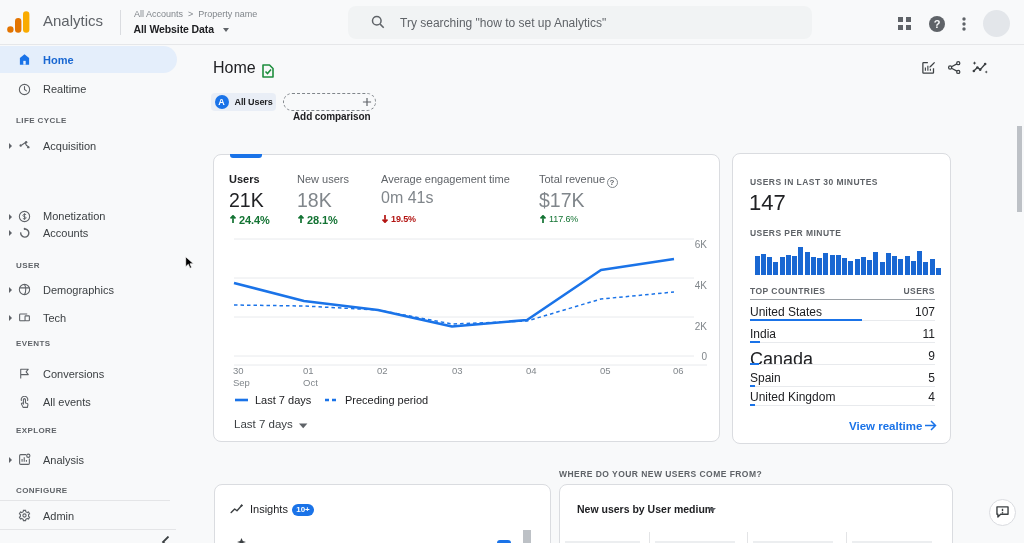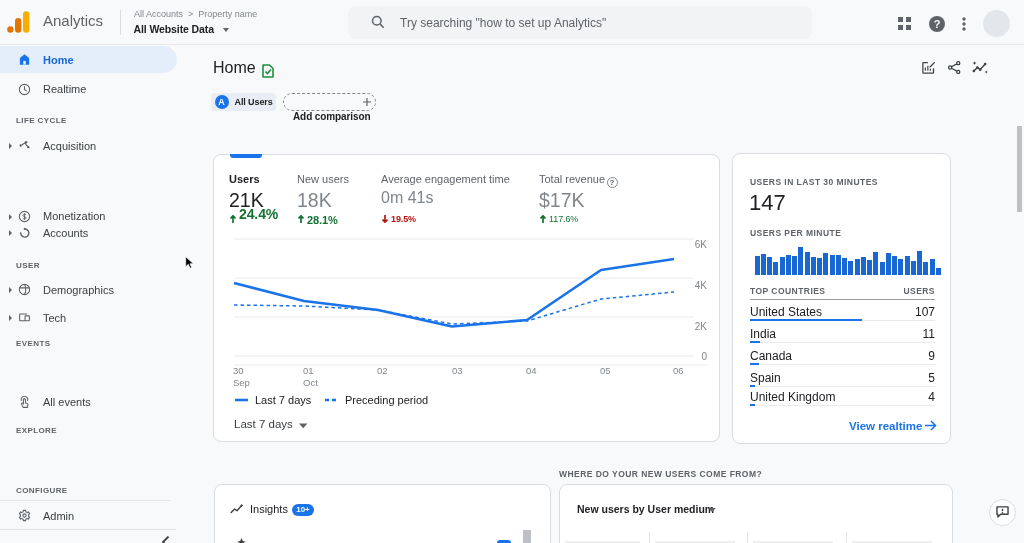--- a/index.html
+++ b/index.html
@@ -116,30 +116,45 @@
     <svg class="ic" viewBox="0 0 24 24" fill="none" stroke="#5f6368" stroke-width="2">
         <path d="M3 18V7a1.5 1.5 0 0 1 1.5-1.5H17"></path>
         <path d="M3 18h10"></path>
         <rect x="13" y="9" width="8" height="9" rx="1"></rect>
       </svg>
     <span class="tx">Tech</span>
   </div>
 
   <div class="sec-lbl" style="top:293.5px;">EVENTS</div>
 
+  <div class="nav-item" style="top:314.5px;">
+    <svg class="ic" viewBox="0 0 24 24" fill="none" stroke="#5f6368" stroke-width="2">
+        <path d="M5 21V4h14l-4 5 4 5H5" stroke-linejoin="round"></path>
+      </svg>
+    <span class="tx">Conversions</span>
+  </div>
   <div class="nav-item" style="top:343px;">
     <svg class="ic" viewBox="0 0 24 24" fill="none" stroke="#5f6368" stroke-width="2">
         <path d="M6.5 9a6 6 0 1 1 11 0"></path>
         <path d="M9.5 21l-3-6c-.8-1.5 1-2.8 2.2-1.7l1.3 1.2V6.8a1.9 1.9 0 0 1 3.8 0v6l3.2 1.2c1 .4 1.6 1.2 1.3 2.4l-1 4.6z"></path>
       </svg>
     <span class="tx">All events</span>
   </div>
 
   <div class="sec-lbl" style="top:381px;">EXPLORE</div>
 
+  <div class="nav-item" style="top:400.5px;">
+    <span class="nav-arrow"></span>
+    <svg class="ic" viewBox="0 0 24 24" fill="none" stroke="#5f6368" stroke-width="2">
+        <path d="M15 3H5a2 2 0 0 0-2 2v14a2 2 0 0 0 2 2h14a2 2 0 0 0 2-2v-9"></path>
+        <path d="M7.5 16v-5M11.5 16v-8M15.5 16v-3"></path>
+        <circle cx="19" cy="5" r="3"></circle>
+      </svg>
+    <span class="tx">Analysis</span>
+  </div>
 
   <div class="sec-lbl" style="top:441px;">CONFIGURE</div>
   <div class="abs" style="left:0;top:455px;width:170px;height:1px;background:#e4e5e7;"></div>
   <div class="nav-item" style="top:456.5px;">
     <svg class="ic" viewBox="0 0 24 24" fill="none" stroke="#5f6368" stroke-width="2">
         <circle cx="12" cy="12" r="3"></circle>
         <path d="M19.4 13.5a7.8 7.8 0 0 0 0-3l2-1.5-2-3.5-2.4 1a7.8 7.8 0 0 0-2.6-1.5L14 2.5h-4l-.4 2.5a7.8 7.8 0 0 0-2.6 1.5l-2.4-1-2 3.5 2 1.5a7.8 7.8 0 0 0 0 3l-2 1.5 2 3.5 2.4-1a7.8 7.8 0 0 0 2.6 1.5l.4 2.5h4l.4-2.5a7.8 7.8 0 0 0 2.6-1.5l2.4 1 2-3.5z"></path>
       </svg>
     <span class="tx">Admin</span>
   </div>
@@ -187,21 +202,21 @@
   </svg>
 
 <div class="card" style="left:213px;top:154px;width:507px;height:288px;"></div>
 <div class="abs" style="left:230px;top:154px;width:32px;height:4px;background:#1a73e8;border-radius:0 0 3px 3px;"></div>
 
 <div class="abs" style="left:229px;top:173px;font-size:11px;font-weight:bold;color:#202124;">Users</div>
 <div class="abs" style="left:229px;top:189px;font-size:19.5px;color:#202124;">21K</div>
 <svg class="abs" style="left:230px;top:214.5px;" width="6" height="8" viewBox="0 0 6 8">
     <path d="M3 8V1.5M0.5 3.5L3 0.8l2.5 2.7" fill="none" stroke="#137333" stroke-width="1.7"></path>
   </svg>
-<div class="abs" style="left:239px;top:206px;font-size:14px;font-weight:bold;color:#137333;letter-spacing:-0.1px;">24.4%</div>
+<div class="abs" style="left:239px;top:214px;font-size:11px;font-weight:bold;color:#137333;letter-spacing:-0.1px;">24.4%</div>
 
 <div class="abs" style="left:297px;top:173px;font-size:11px;color:#5f6368;">New users</div>
 <div class="abs" style="left:297px;top:189px;font-size:19.5px;color:#80868b;">18K</div>
 <svg class="abs" style="left:298px;top:214.5px;" width="6" height="8" viewBox="0 0 6 8">
     <path d="M3 8V1.5M0.5 3.5L3 0.8l2.5 2.7" fill="none" stroke="#137333" stroke-width="1.7"></path>
   </svg>
 <div class="abs" style="left:307px;top:214px;font-size:11px;font-weight:bold;color:#137333;letter-spacing:-0.1px;">28.1%</div>
 
 <div class="abs" style="left:381px;top:173px;font-size:11px;color:#5f6368;">Average engagement time</div>
 <div class="abs" style="left:381px;top:189px;font-size:16px;color:#80868b;">0m 41s</div>
@@ -302,21 +317,21 @@
 <div class="abs" style="left:750px;top:298.5px;width:185px;height:1px;background:#9aa0a6;"></div>
 
 <div class="abs" style="left:750px;top:304.5px;font-size:12px;color:#202124;">United States</div>
 <div class="abs" style="left:750px;top:304.5px;width:185px;text-align:right;font-size:12px;color:#202124;">107</div>
 <div class="abs" style="left:750px;top:319.5px;width:185px;height:1px;background:#e8eaed;"></div>
 <div class="abs" style="left:750px;top:318.5px;width:112px;height:2px;background:#1a73e8;"></div>
 <div class="abs" style="left:750px;top:326.5px;font-size:12px;color:#202124;">India</div>
 <div class="abs" style="left:750px;top:326.5px;width:185px;text-align:right;font-size:12px;color:#202124;">11</div>
 <div class="abs" style="left:750px;top:341.5px;width:185px;height:1px;background:#e8eaed;"></div>
 <div class="abs" style="left:750px;top:340.5px;width:10px;height:2px;background:#1a73e8;"></div>
-<div class="abs" style="left:750px;top:348.5px;font-size:12px;color:#202124;">Canada</div>
+<div class="abs" style="left:750px;top:348.5px;font-size:18px;color:#202124;">Canada</div>
 <div class="abs" style="left:750px;top:348.5px;width:185px;text-align:right;font-size:12px;color:#202124;">9</div>
 <div class="abs" style="left:750px;top:363.5px;width:185px;height:1px;background:#e8eaed;"></div>
 <div class="abs" style="left:750px;top:362.5px;width:9px;height:2px;background:#1a73e8;"></div>
 <div class="abs" style="left:750px;top:370.5px;font-size:12px;color:#202124;">Spain</div>
 <div class="abs" style="left:750px;top:370.5px;width:185px;text-align:right;font-size:12px;color:#202124;">5</div>
 <div class="abs" style="left:750px;top:385.5px;width:185px;height:1px;background:#e8eaed;"></div>
 <div class="abs" style="left:750px;top:384.5px;width:5px;height:2px;background:#1a73e8;"></div>
 <div class="abs" style="left:750px;top:389.5px;font-size:12px;color:#202124;">United Kingdom</div>
 <div class="abs" style="left:750px;top:389.5px;width:185px;text-align:right;font-size:12px;color:#202124;">4</div>
 <div class="abs" style="left:750px;top:404.5px;width:185px;height:1px;background:#e8eaed;"></div>

